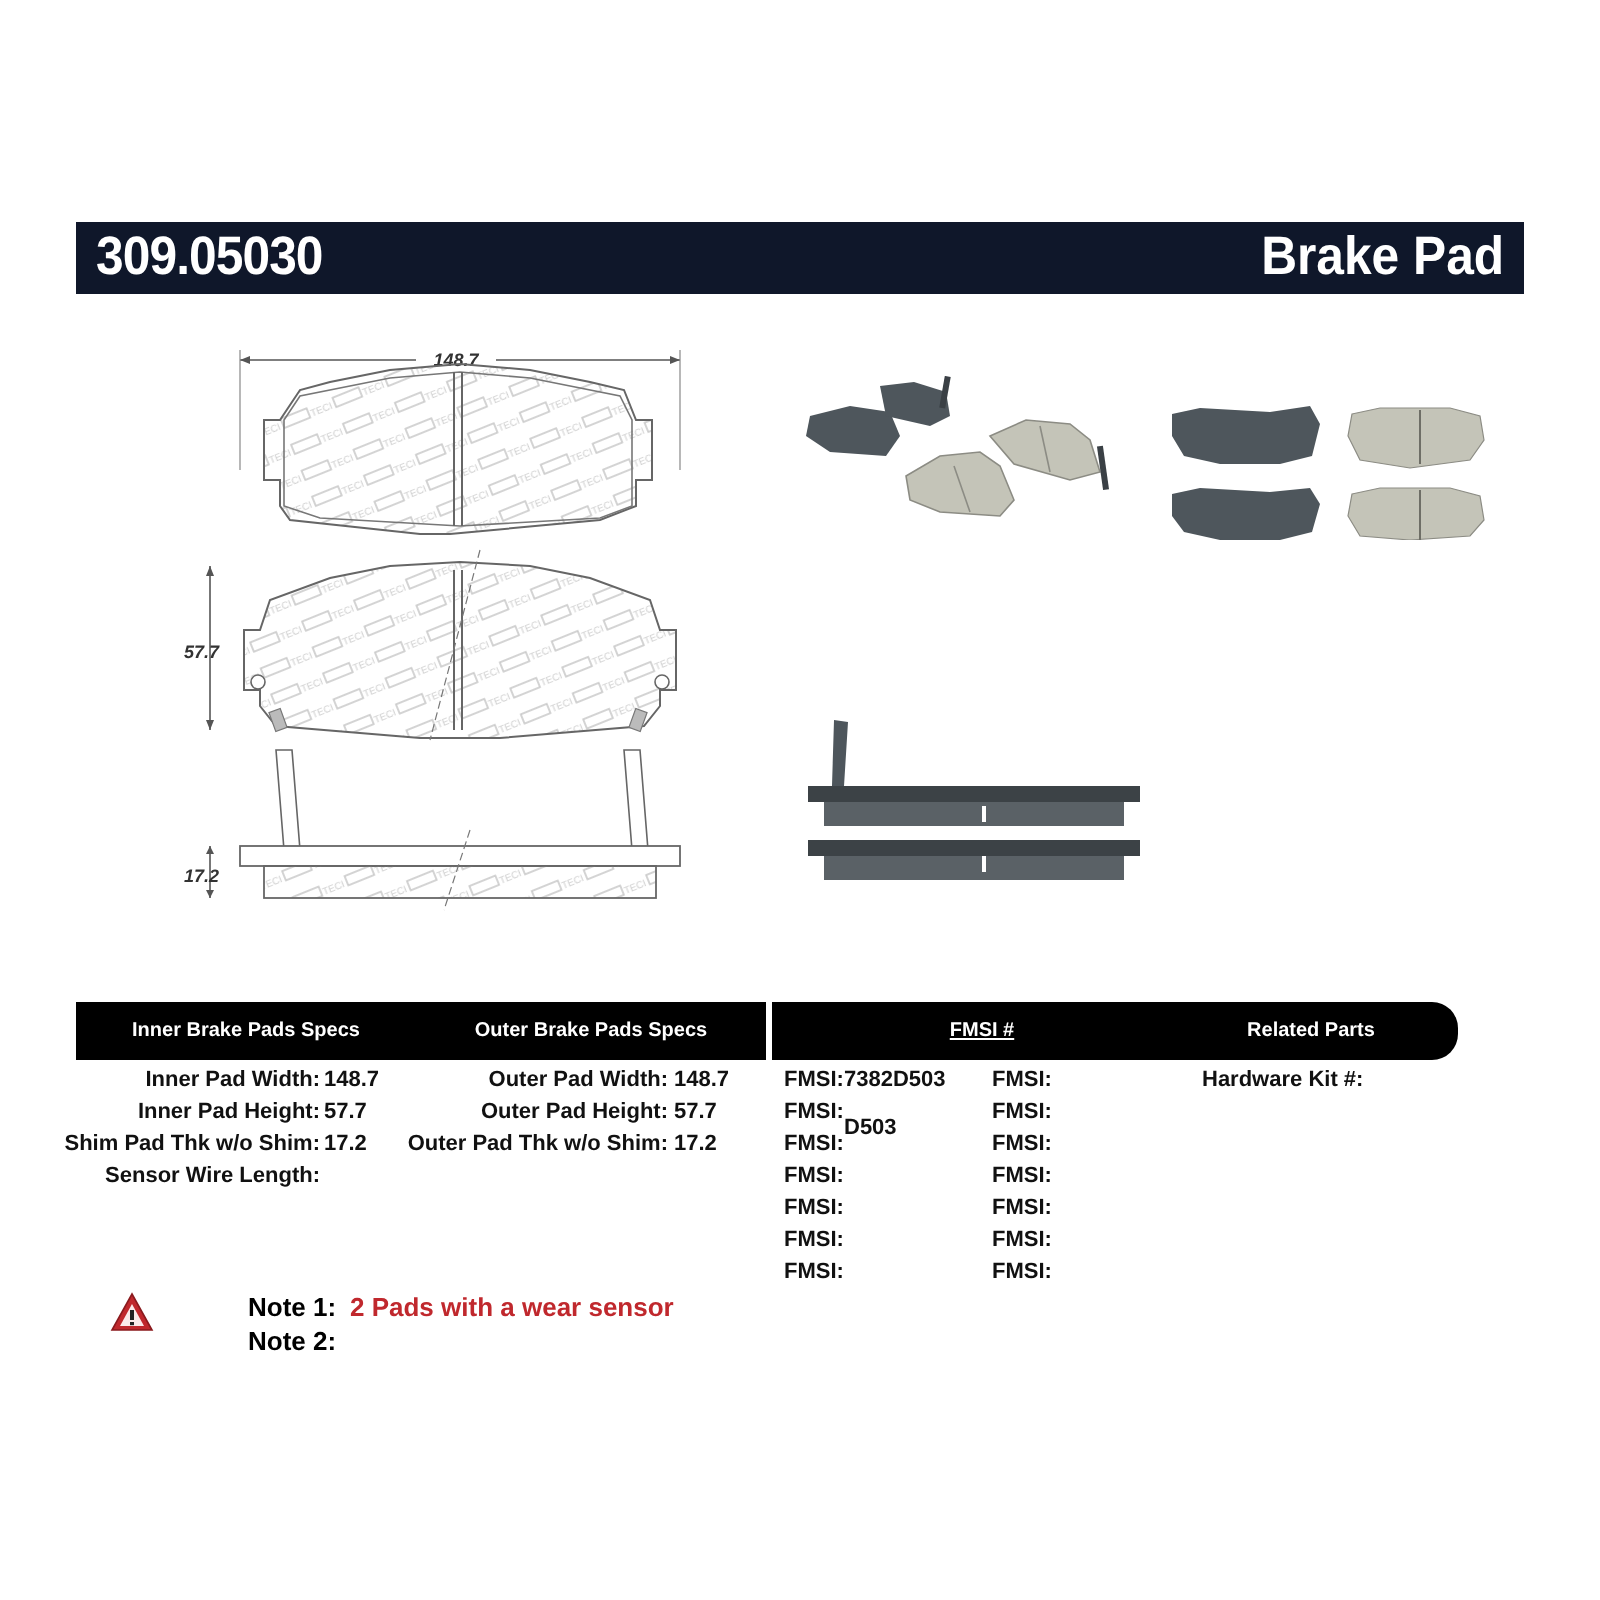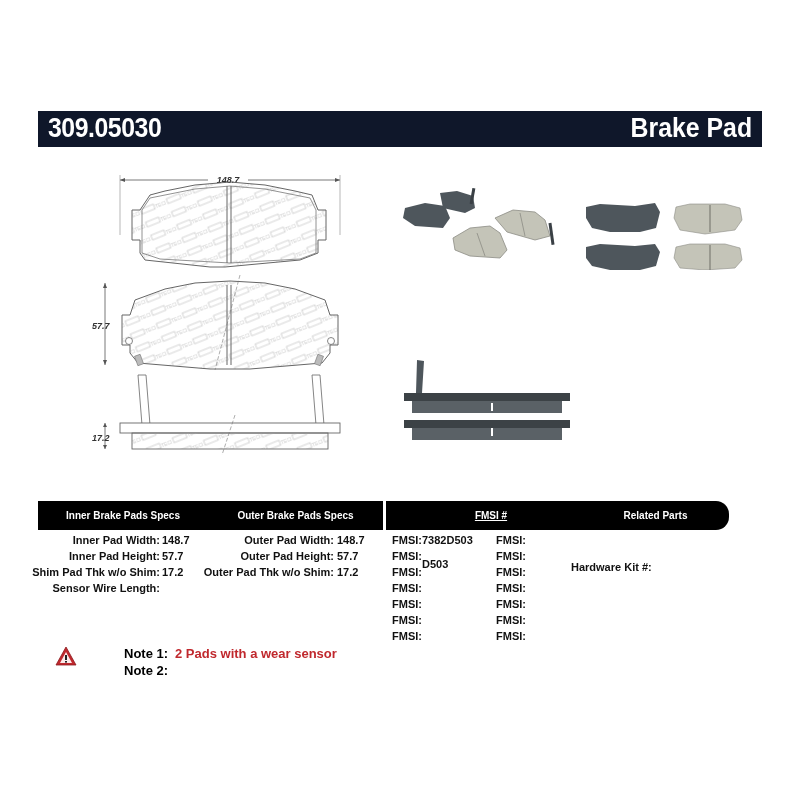--- a/index.html
+++ b/index.html
@@ -145,21 +145,21 @@
 <div class="spec-row" style="left:392px; top:630px;">FMSI:</div>
 
 <div class="spec-row" style="left:496px; top:534px;">FMSI:</div>
 <div class="spec-row" style="left:496px; top:550px;">FMSI:</div>
 <div class="spec-row" style="left:496px; top:566px;">FMSI:</div>
 <div class="spec-row" style="left:496px; top:582px;">FMSI:</div>
 <div class="spec-row" style="left:496px; top:598px;">FMSI:</div>
 <div class="spec-row" style="left:496px; top:614px;">FMSI:</div>
 <div class="spec-row" style="left:496px; top:630px;">FMSI:</div>
 
-<div class="spec-row" style="left:571px; top:534px;margin-top:27px;">Hardware Kit #:</div>
+<div class="spec-row" style="left:601px; top:534px;">Hardware Kit #:</div>
 
 <div class="abs" style="left:55px; top:646px; width:22px; height:20px;">
   <svg width="22" height="20" viewBox="0 0 22 20">
     <polygon points="11,1 21,19 1,19" fill="#c0282d" stroke="#8a1a1e" stroke-width="0.8"></polygon>
     <polygon points="11,6 17,17 5,17" fill="#fbeaea"></polygon>
     <rect x="10" y="9" width="2" height="5" fill="#222"></rect>
     <rect x="10" y="15" width="2" height="1.6" fill="#222"></rect>
   </svg>
 </div>
 <div class="note" style="left:95px; top:646px;">Note 1:</div>

